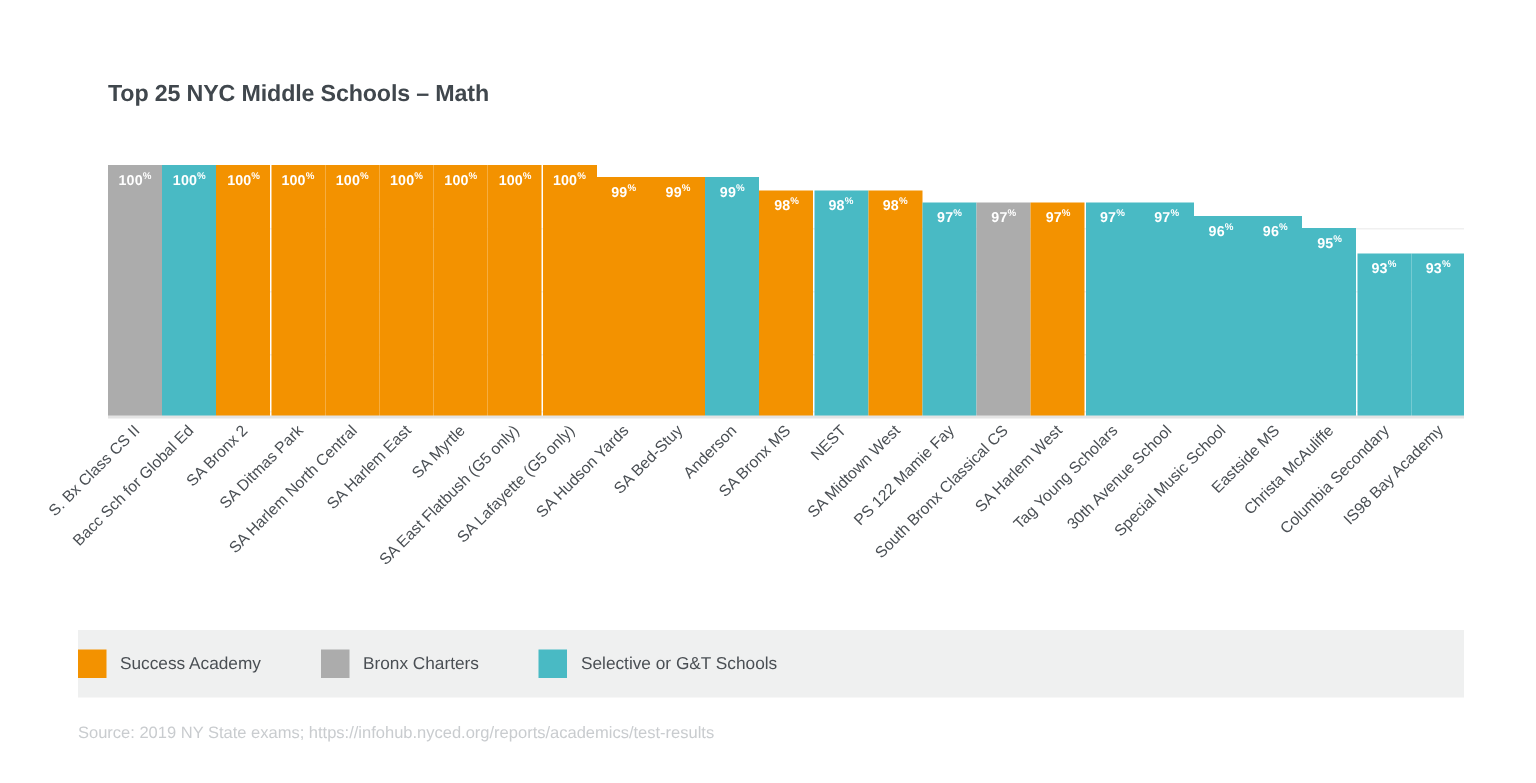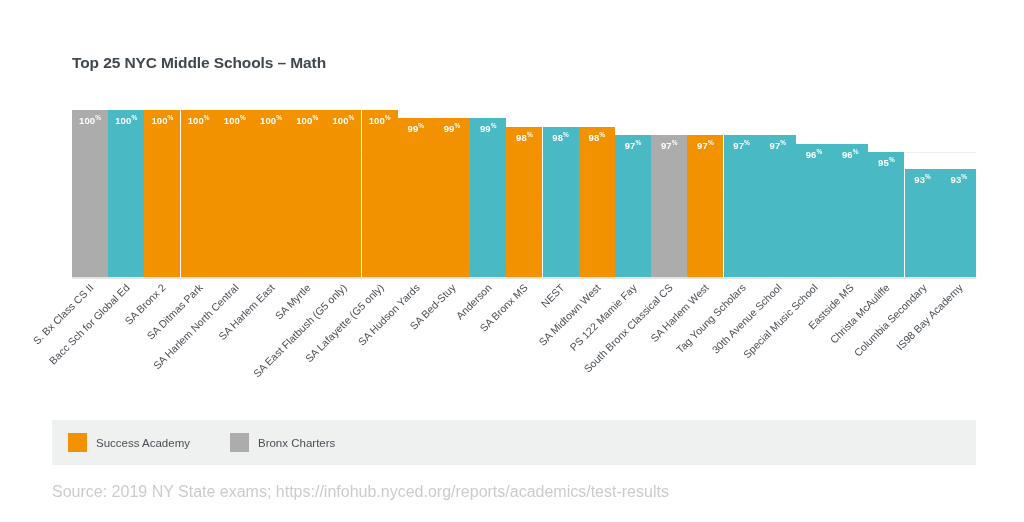--- a/index.html
+++ b/index.html
@@ -92,21 +92,20 @@
   }
 
   
   #legend {
     position: absolute;
     left: 52px; top: 420px;
     width: 934px; height: 45px;
     background: #eff0f0;
     display: flex;
     align-items: center;
-    padding-left: 16px;
   }
   .legend-item {
     display: flex;
     align-items: center;
     margin-right: 40px;
   }
   .legend-swatch {
     width: 19px; height: 19px;
     margin-right: 9px;
     flex: none;
@@ -114,21 +113,21 @@
   .legend-label {
     font-size: 11.5px;
     color: #4a4f54;
     white-space: nowrap;
   }
 
   
   #source {
     position: absolute;
     left: 52px; top: 483px;
-    font-size: 16px;
+    font-size: 11px;
     color: #c9cccf;
     white-space: nowrap;
   }
 </style>
 </head>
 <body>
 
 <div id="page">
 
   <div id="chart-title">Top 25 NYC Middle Schools – Math</div>
@@ -250,17 +249,21 @@
 
   <div id="legend">
       <div class="legend-item">
         <span class="legend-swatch" style="background: rgb(243, 146, 0);"></span>
         <span class="legend-label">Success Academy</span>
       </div>
       <div class="legend-item">
         <span class="legend-swatch" style="background: rgb(172, 172, 172);"></span>
         <span class="legend-label">Bronx Charters</span>
       </div>
+      <div class="legend-item">
+        <span class="legend-swatch" style="background: rgb(73, 186, 196);"></span>
+        <span class="legend-label">Selective or G&amp;T Schools</span>
+      </div>
     </div>
 
   <div id="source">Source: 2019 NY State exams; https://infohub.nyced.org/reports/academics/test-results</div>
 
 </div>
 
 </body></html>

